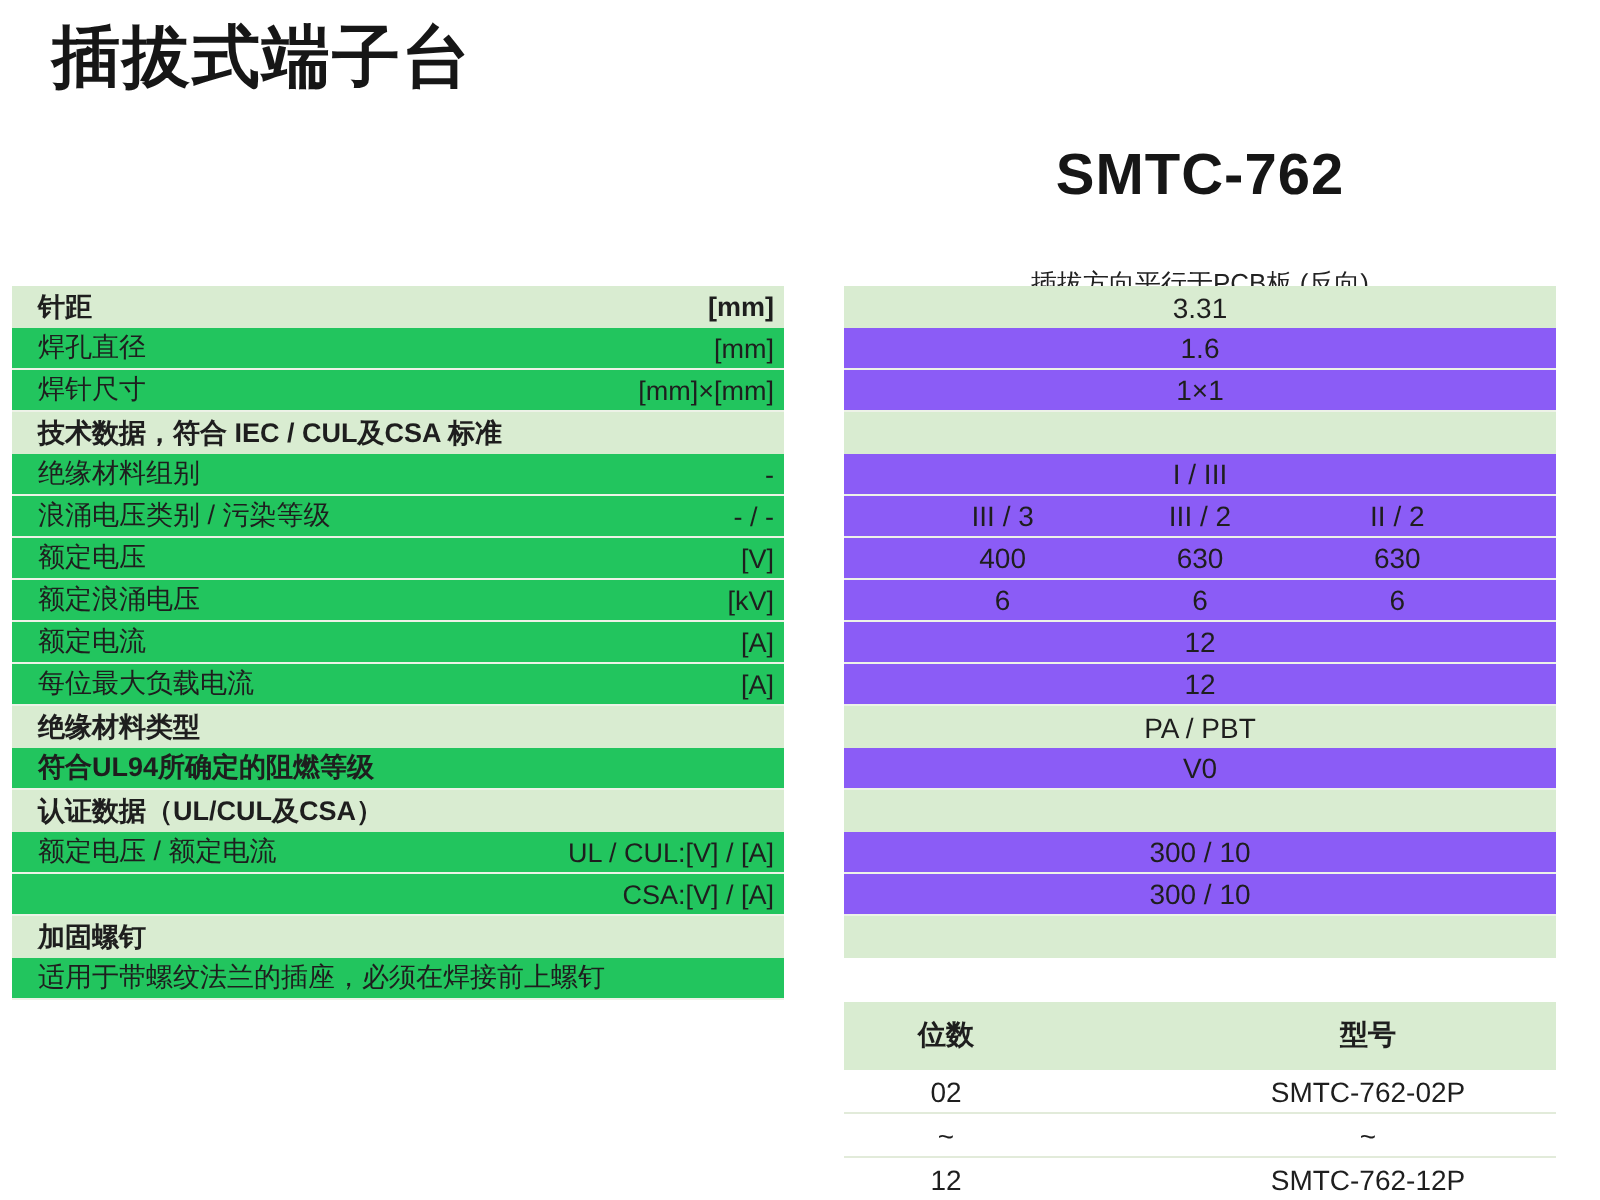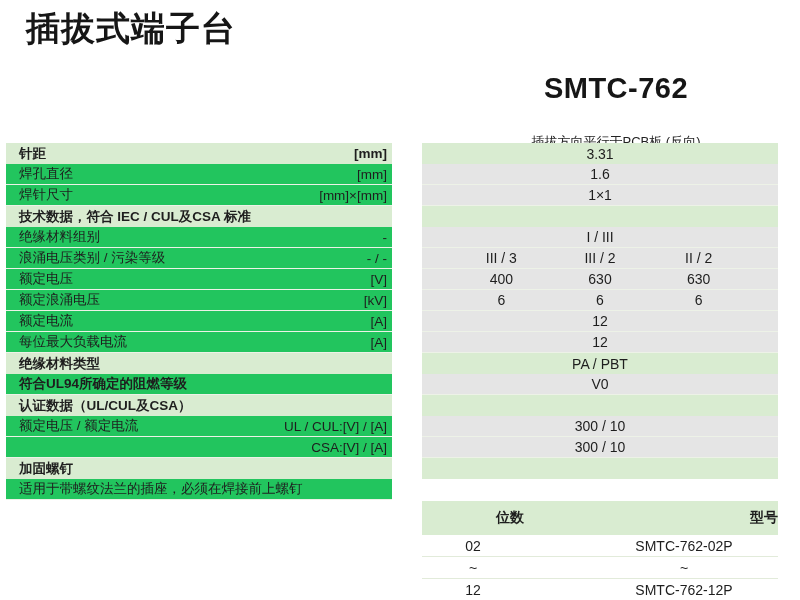--- a/index.html
+++ b/index.html
@@ -11,45 +11,45 @@
   *{margin:0;padding:0;box-sizing:border-box;}
   html,body{width:800px;height:600px;overflow:hidden;background:#ffffff;
     font-family:"Liberation Sans","DejaVu Sans",sans-serif;color:var(--text);}
   .page{position:relative;width:800px;height:600px;background:#fff;}
 
   .title{position:absolute;left:14px;top:6px;font-size:34px;font-weight:bold;
     letter-spacing:1px;color:#161616;margin-left:12px;}
   .subtitle{position:absolute;left:14px;top:57px;font-size:26px;line-height:35px;
     font-weight:400;color:#222;}
 
-  .model-block{position:absolute;left:438px;top:72px;width:356px;text-align:center;}
+  .model-block{position:absolute;left:422px;top:72px;width:356px;text-align:center;}
   .model{font-size:29px;font-weight:bold;color:#161616;letter-spacing:.5px;}
   .model-caption{margin-top:28px;font-size:13px;color:#222;}
 
   
   .spec-left{position:absolute;left:6px;top:143px;width:386px;}
   .lrow{height:21px;display:flex;align-items:center;justify-content:space-between;
     padding:0 5px 0 13px;font-size:13.5px;border-bottom:1px solid var(--divider);
     background:#22c55e;white-space:nowrap;}
   .lrow.green{background:var(--green);border-bottom:none;}
   .b{font-weight:bold;}
 
   
   .spec-right{position:absolute;left:422px;top:143px;width:356px;}
   .rrow{height:21px;display:flex;align-items:center;justify-content:center;
-    font-size:14px;border-bottom:1px solid var(--divider);background:#e5e5e5;}
+    font-size:14px;border-bottom:1px solid var(--divider);background:#8b5cf6;}
   .rrow.green{background:var(--green);border-bottom:none;}
   .rrow.cols{display:grid;grid-template-columns:1fr 1fr 1fr;padding:0 30px;}
   .rrow.cols span{text-align:center;}
 
   
   .order{position:absolute;left:422px;top:501px;width:356px;}
   .ogrid{display:grid;grid-template-columns:102px 1fr 188px;align-items:center;}
   .ohead{height:34px;background:var(--green);font-weight:bold;font-size:14px;}
-  .ohead span{text-align:right;}
+  .ohead span{text-align:center;}
   .orow{height:22px;font-size:14px;border-bottom:1px solid var(--odivider);}
   .orow span{text-align:center;}
 </style>
 </head>
 <body>
 
 <div class="page">
 
   <div class="title">插拔式端子台</div>
 

